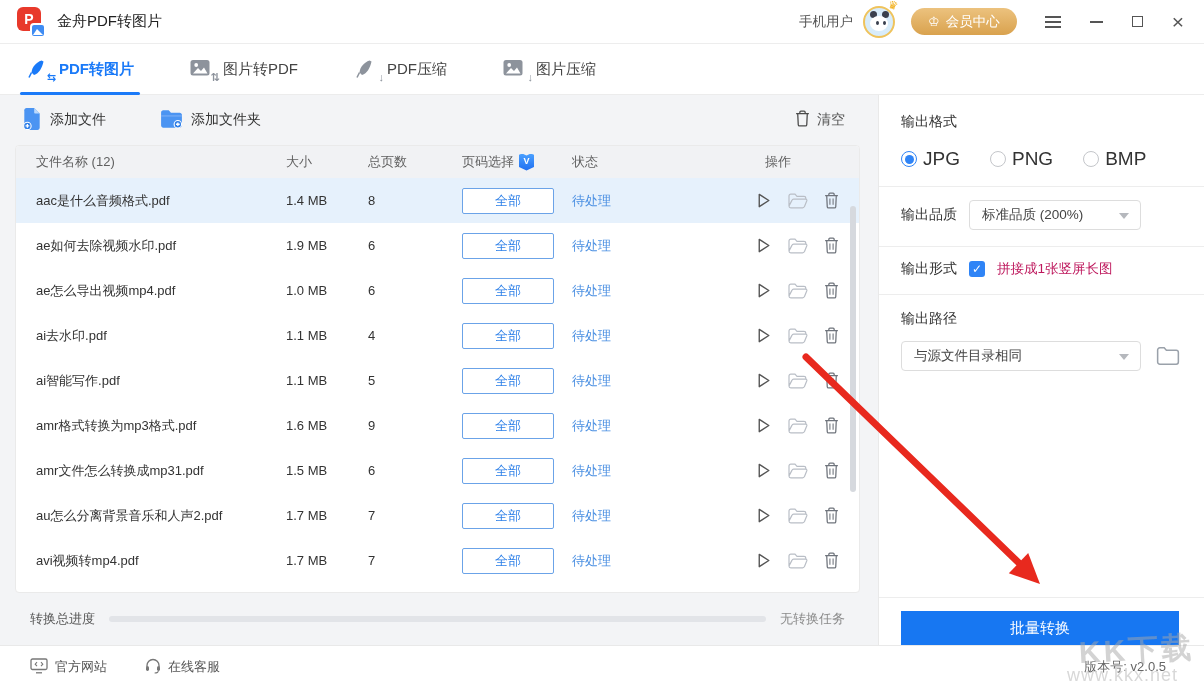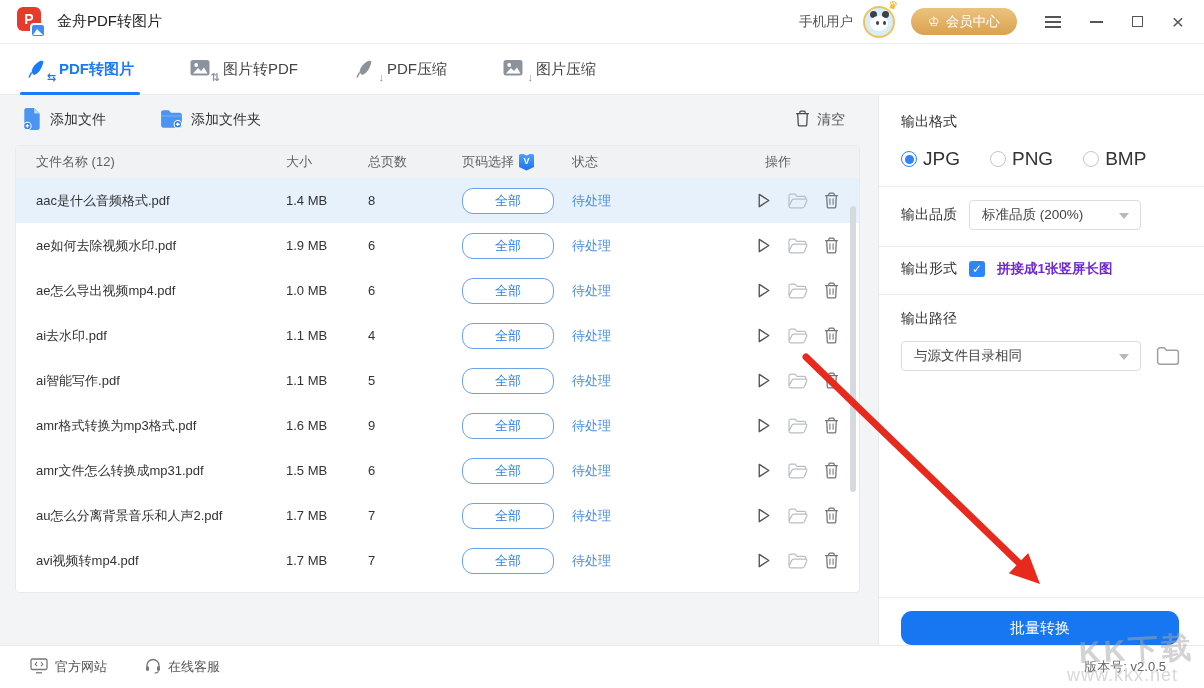--- a/index.html
+++ b/index.html
@@ -51,21 +51,21 @@
   .col-name { width:270px; padding-left:20px; display:flex; align-items:center; gap:6px; }
   .col-size { width:82px; }
   .col-pages { width:76px; }
   .col-psel { width:128px; display:flex; justify-content:center; }
   .thead .col-psel { justify-content:flex-start; padding-left:18px; display:flex; align-items:center; gap:5px; }
   .col-status { width:100px; }
   .col-actions { flex:1; display:flex; justify-content:flex-end; align-items:center; gap:16px; padding-right:20px; }
   .thead .col-actions { justify-content:flex-end; padding-right:68px; }
   .trow { height:45px; display:flex; align-items:center; font-size:13px; color:#333; }
   .trow.selected { background:#e6f1fc; }
-  .all-btn { width:92px; height:26px; border:1px solid #6ba3e8; border-radius:11px; background:#fff; color:#2e80e8; font-size:13px; cursor:pointer; font-family:inherit; }
+  .all-btn { width:92px; height:26px; border:1px solid #6ba3e8; border-radius:2px; background:#fff; color:#2e80e8; font-size:13px; cursor:pointer; font-family:inherit; }
   .col-status { color:#4a8fe2; }
   .act { display:inline-flex; cursor:pointer; }
   .shield { width:15px; height:17px; background:linear-gradient(180deg,#4aa0ff,#1f6ef0); clip-path:polygon(50% 100%,100% 80%,100% 8%,78% 0,50% 12%,22% 0,0 8%,0 80%); color:#fff; font-size:9px; font-weight:bold; display:flex; align-items:center; justify-content:center; padding-bottom:3px; }
   .scroll-thumb { position:absolute; right:3px; top:60px; width:6px; height:286px; background:#d6d9de; border-radius:3px; }
 
   .progress-row { flex:1; display:flex; align-items:center; padding:0 33px 0 30px; font-size:13px; color:#555; }
   .pbar { flex:1; height:6px; background:#e2e4e8; border-radius:3px; margin:0 14px; overflow:hidden; }
   .pbar-fill { height:100%; background:#1a7af8; width:0; }
   .p-status { color:#8a8a8a; }
 
@@ -77,29 +77,29 @@
   .radio-opt { display:flex; align-items:center; gap:6px; font-size:19px; color:#333; cursor:pointer; }
   .radio { width:16px; height:16px; border-radius:50%; border:1px solid #c4c6ca; background:#fff; position:relative; flex:none; }
   .radio.checked { border-color:#2f84f6; }
   .radio.checked::after { content:""; position:absolute; inset:2.5px; border-radius:50%; background:#2f84f6; }
   .rp-divider { height:1px; background:#ededed; margin-top:16px; }
   .rp-row { display:flex; align-items:center; padding:13px 28px 0 22px; gap:12px; }
   .select { height:30px; border:1px solid #ddd; border-radius:4px; background:#fff; display:flex; align-items:center; padding:0 12px; font-size:13.5px; color:#444; position:relative; cursor:pointer; }
   .select .caret { position:absolute; right:11px; top:12px; border-left:5px solid transparent; border-right:5px solid transparent; border-top:6px solid #b5b8bd; }
   .sel-quality { width:172px; }
   .checkbox { width:16px; height:16px; background:#2f84f6; border-radius:3px; color:#fff; font-size:12px; line-height:16px; text-align:center; flex:none; cursor:pointer; }
-  .cb-label { font-size:13.5px; color:#6d28d9;font-weight:bold; }
+  .cb-label { font-size:13.5px; color:#be185d; }
   .rp-sec4 { padding:15px 28px 0 22px; }
   .path-row { display:flex; align-items:center; padding:13px 28px 0 22px; }
   .sel-path { width:240px; }
   .path-folder { margin-left:15px; display:inline-flex; cursor:pointer; }
   .rp-spacer { flex:1; }
   .rp-bottom-div { height:1px; background:#ededed; }
   .convert-area { padding:13px 29px 0 22px; }
-  .convert-btn { width:100%; height:34px; background:#1777f2; border:none; border-radius:11px; color:#fff; font-size:15px; cursor:pointer; font-family:inherit; }
+  .convert-btn { width:100%; height:34px; background:#1777f2; border:none; border-radius:0; color:#fff; font-size:15px; cursor:pointer; font-family:inherit; }
 
   
   .footer { height:43px; border-top:1px solid #e9e9e9; background:#fff; display:flex; align-items:center; padding:0 38px 0 30px; position:relative; }
   .footer-link { display:flex; align-items:center; gap:7px; font-size:13px; color:#555; cursor:pointer; }
   .footer-link + .footer-link { margin-left:38px; }
   .version { margin-left:auto; font-size:13px; color:#666; }
 
   
   .watermark { position:absolute; right:10px; bottom:17px; font-size:30px; font-weight:800; letter-spacing:3px; color:rgba(168,168,168,0.5); transform:rotate(-3deg); z-index:9; pointer-events:none; }
   .watermark-url { position:absolute; right:26px; bottom:2px; font-size:18px; color:#d8d8d8; z-index:9; pointer-events:none; letter-spacing:1px; }
@@ -466,20 +466,27 @@
             <div class="cell col-pages"></div>
             <div class="cell col-psel">
               <button class="all-btn">全部</button>
             </div>
             <div class="cell col-status"></div>
           </div>
         </div>
       <div class="scroll-thumb"></div>
     </div>
 
+    <div class="progress-row">
+      <span>转换总进度</span>
+      <div class="pbar">
+          <div class="pbar-fill" style="width: 0%;"></div>
+        </div>
+      <span class="p-status">无转换任务</span>
+    </div>
   </div>
 
   <div class="right-panel">
     <div class="rp-sec1">
       <div class="rp-label">输出格式</div>
       <div class="radio-row">
           <div class="radio-opt">
             <span class="radio checked"></span>
             <span>JPG</span>
           </div>

